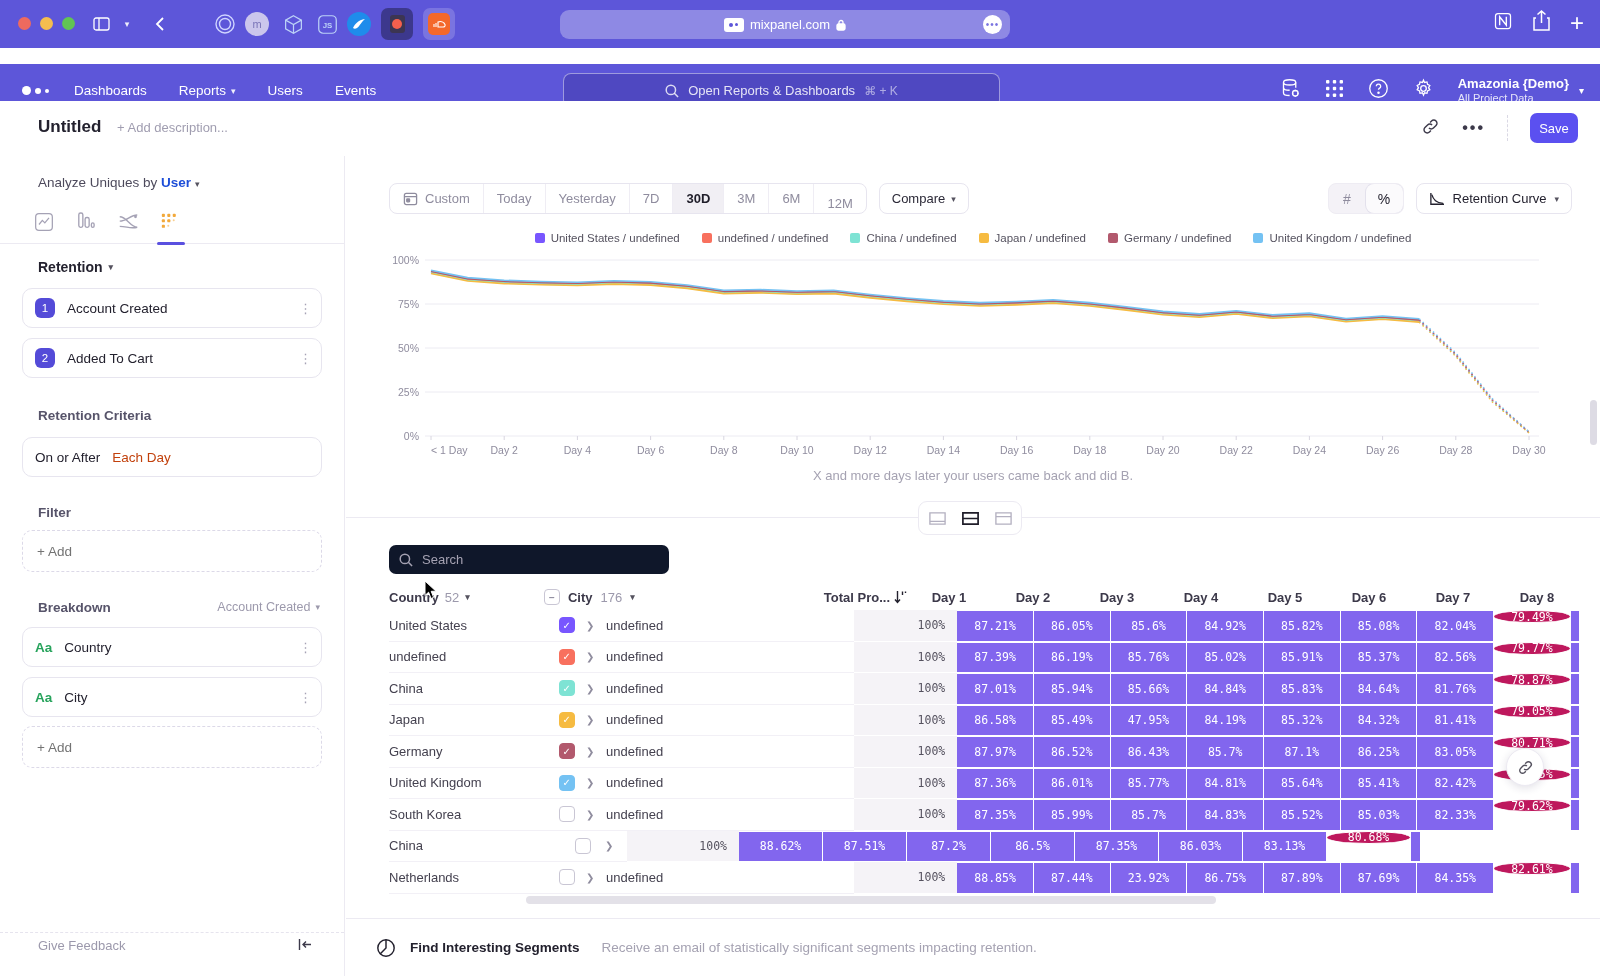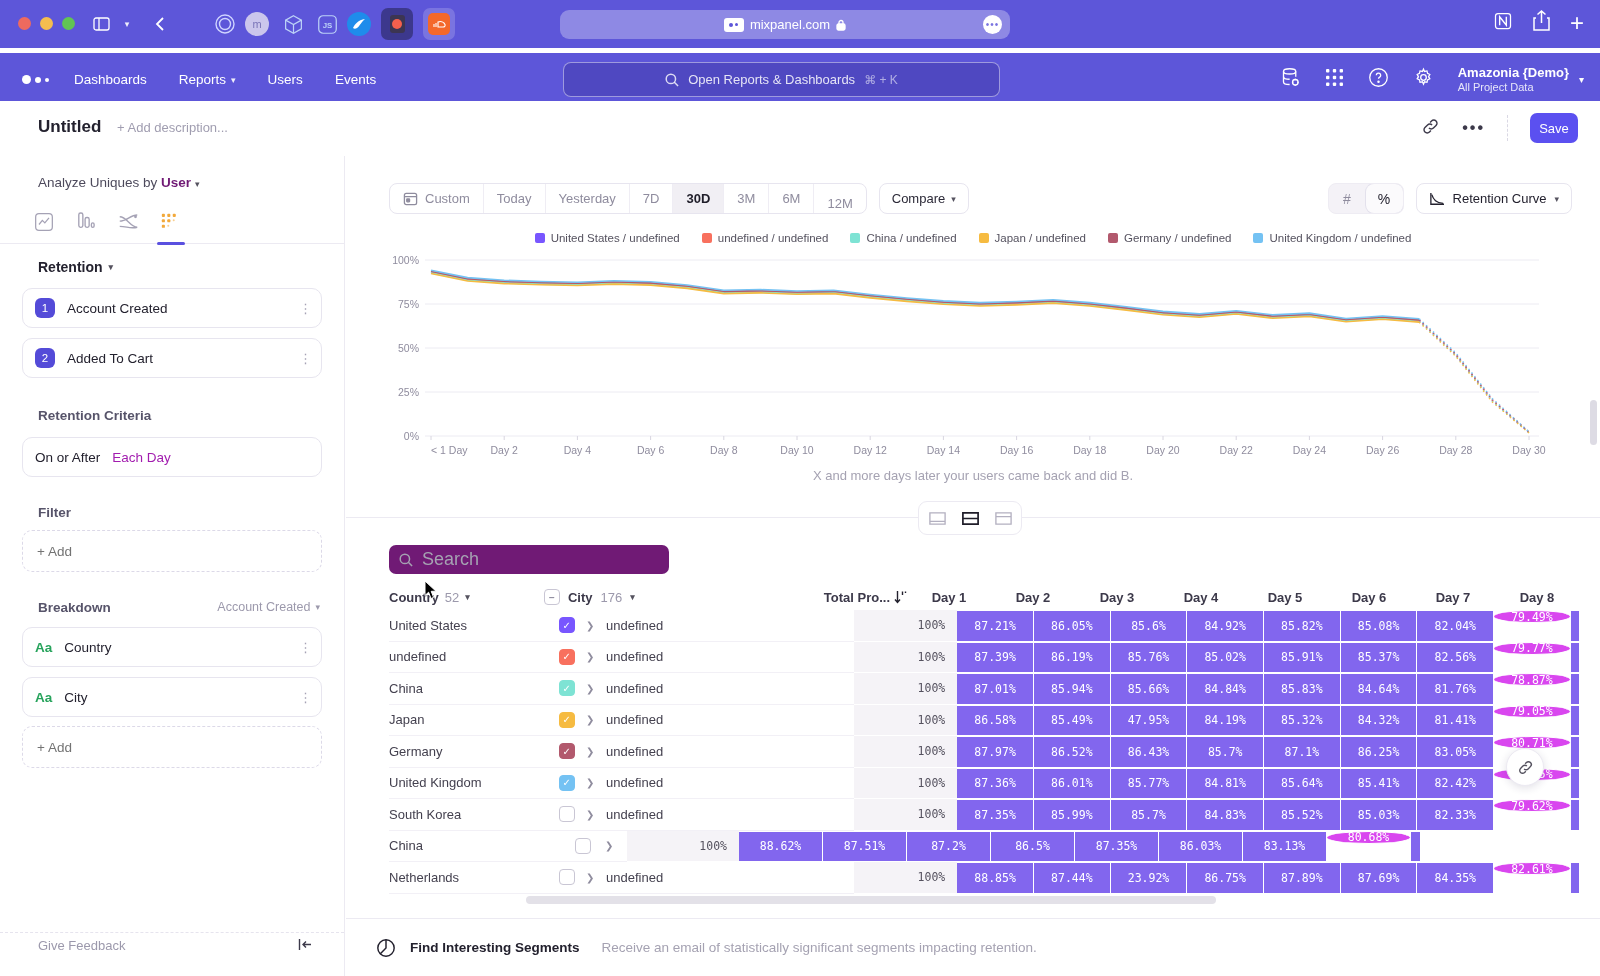--- a/index.html
+++ b/index.html
@@ -14,21 +14,21 @@
   .chrome-ico { position:absolute; top:12px; color:rgba(255,255,255,.9); display:flex; align-items:center; justify-content:center; width:26px; height:24px; font-size:15px; }
   .ext { position:absolute; top:10px; width:28px; height:28px; border-radius:7px; display:flex; align-items:center; justify-content:center; font-size:11px; color:#fff; }
   .urlbar { position:absolute; left:560px; top:10px; width:450px; height:29px; background:rgba(255,255,255,.30); border-radius:9px; display:flex; align-items:center; justify-content:center; color:#fff; font-size:13px; gap:6px; }
   .url-fav { width:20px; height:14px; background:#fff; border-radius:3px; display:flex; align-items:center; justify-content:center; gap:2px; }
   .url-fav i { width:4px; height:4px; border-radius:50%; background:#5d56d9; display:block; }
   .url-fav i.sm { width:3px; height:3px; }
   .url-more { position:absolute; right:8px; top:5px; width:19px; height:19px; border-radius:50%; background:#fff; color:#7a74e0; font-size:10px; display:flex; align-items:center; justify-content:center; letter-spacing:1px; }
   .chrome-right { position:absolute; right:16px; top:10px; display:flex; gap:20px; color:#fff; font-size:17px; align-items:center; }
 
   
-  .nav { position:absolute; left:0; top:53px; width:1600px; height:53px; background:#5d56d9; }
+  .nav { position:absolute; left:0; top:64px; width:1600px; height:53px; background:#5d56d9; }
   .logo-dots { position:absolute; left:22px; top:22px; display:flex; gap:4px; align-items:center; }
   .logo-dots i { background:#fff; border-radius:50%; display:block; }
   .nav-items { position:absolute; left:74px; top:0; height:53px; display:flex; align-items:center; gap:32px; }
   .nav-item { color:#fff; font-size:13.5px; display:flex; align-items:center; gap:5px; cursor:pointer; }
   .nav-search { position:absolute; left:563px; top:9px; width:437px; height:35px; background:rgba(30,24,110,.22); border:1px solid rgba(255,255,255,.45); border-radius:8px; display:flex; align-items:center; justify-content:center; gap:9px; color:rgba(255,255,255,.85); font-size:13px; }
   .nav-search .kbd { color:rgba(255,255,255,.55); font-size:12px; }
   .nav-right { position:absolute; right:16px; top:0; height:53px; display:flex; align-items:center; gap:24px; color:#fff; }
   .proj { text-align:left; line-height:1.25; }
   .proj .p1 { font-size:13px; font-weight:bold; }
   .proj .p2 { font-size:11px; opacity:.85; }
@@ -37,21 +37,21 @@
   .rheader { position:absolute; left:0; top:101px; width:1600px; height:55px; background:#fff;text-decoration:underline; }
   .rtitle { position:absolute; left:38px; top:16px; font-size:17px; font-weight:bold; color:#23212e; }
   .rdesc { position:absolute; left:117px; top:19px; font-size:13px; color:#a09db0; }
   .rh-right { position:absolute; right:22px; top:12px; display:flex; align-items:center; gap:22px; }
   .vdots-divider { width:1px; height:26px; border-left:1px dashed #dad8e4; }
   .save-btn { width:48px; height:30px; background:#5b50f0; color:#fff; font-size:13px; border:none; border-radius:7px; display:flex; align-items:center; justify-content:center; }
 
   
   .sidebar { position:absolute; left:0; top:156px; width:345px; height:820px; background:#fff; border-right:1px solid #eceaf2; }
   .analyze { position:absolute; left:38px; top:19px; font-size:13.5px; color:#4d4a5c; }
-  .analyze b { color:#701a75; font-weight:bold; }
+  .analyze b { color:#1d4ed8; font-weight:bold; }
   .tabsrow { position:absolute; left:0px; top:46px; width:345px; height:42px; border-bottom:1px solid #eceaf2; }
   .tabico { position:absolute; top:6px; width:28px; height:28px; display:flex; align-items:center; justify-content:center; }
   .tab-underline { position:absolute; left:157px; top:40px; width:28px; height:3px; background:#5a50e0; border-radius:2px; }
   .sec-head { font-size:14px; font-weight:bold; color:#23212e; display:flex; align-items:center; gap:6px; }
   .side-card { position:absolute; left:22px; width:300px; height:40px; border:1px solid #e7e5ef; border-radius:10px; background:#fff; display:flex; align-items:center; padding:0 12px; gap:12px; }
   .numbadge { width:20px; height:20px; background:#544bd8; color:#fff; border-radius:6px; font-size:11.5px; display:flex; align-items:center; justify-content:center; }
   .card-label { font-size:13.5px; color:#23212e; flex:1; }
   .kebab { color:#a5a2b5; font-size:13px; letter-spacing:0; line-height:5px; width:10px; text-align:center; }
   .aa { color:#27a35c; font-size:13.5px; font-weight:bold; }
   .dashed-add { position:absolute; left:22px; width:300px; height:42px; border:1px dashed #dcd9e8; border-radius:10px; display:flex; align-items:center; padding:0 14px; color:#737373; font-size:13.5px; gap:8px; }
@@ -73,39 +73,39 @@
   .seg2 .sel { background:#fbfafc; color:#23212e; border-radius:8px; box-shadow:0 0 0 1px #e3e1ec; }
   .ctype { height:31px; border:1px solid #e7e5ef; border-radius:8px; padding:0 12px; font-size:13px; color:#23212e; display:flex; align-items:center; gap:8px; background:#fff; }
   .legend { position:absolute; left:0; top:76px; width:1254px; display:flex; justify-content:center; gap:22px; }
   .lg-item { display:flex; align-items:center; gap:6px; font-size:11.5px; color:#55525f; }
   .lg-sw { width:10px; height:10px; border-radius:2px; }
   .chart-wrap { position:absolute; left:43px; top:96px; }
   .caption { position:absolute; left:0; top:312px; width:1254px; text-align:center; font-size:13px; color:#a5a2b2; }
   .divider-row { position:absolute; left:0; top:361px; width:1254px; border-top:1px solid #eceaf2; }
   .viewtoggle { position:absolute; left:572px; top:345px; background:#fff; border:1px solid #eceaf2; border-radius:9px; display:flex; padding:3px; gap:3px; }
   .vt { width:30px; height:26px; border-radius:6px; display:flex; align-items:center; justify-content:center; }
-  .searchbox { position:absolute; left:43px; top:389px; width:280px; height:29px; background:#701a75; border-radius:7px; display:flex; align-items:center; padding:0 10px; gap:9px; color:#a5a2b2; font-size:18px; }
+  .searchbox { position:absolute; left:43px; top:389px; width:280px; height:29px; background:#0f172a; border-radius:7px; display:flex; align-items:center; padding:0 10px; gap:9px; color:#a5a2b2; font-size:13px; }
 
   
   .table { position:absolute; left:43px; top:428px; width:1190px; }
   .thead { display:flex; align-items:center; height:26px; font-size:13px; color:#3c394a; }
   .th-country { width:186px; display:flex; gap:6px; align-items:center; font-weight:bold; }
   .th-city { width:324px; display:flex; gap:8px; align-items:center; font-weight:bold; }
   .count { color:#9c99ac; font-weight:normal; }
   .th-total { width:112px; display:flex; justify-content:flex-end; align-items:center; gap:4px; font-weight:bold; color:#3c394a; }
   .th-day { width:84px; text-align:center; font-weight:bold; }
   .trow { display:flex; align-items:stretch; height:31.5px; }
   .td-country { width:186px; font-size:13px; color:#44414f; display:flex; align-items:center; }
   .td-check { width:30px; display:flex; align-items:center; }
   .cbox { width:16px; height:16px; border-radius:4px; border:1px solid #c9c6d4; background:#fff; display:flex; align-items:center; justify-content:center; color:#fff; font-size:10px; }
   .td-chev { width:22px; display:flex; align-items:center; color:#8f8c9e; font-size:10px; }
   .td-city { width:272px; font-size:13px; color:#44414f; display:flex; align-items:center; }
   .td-total { width:112px; background:#f5f3f7; display:flex; align-items:center; justify-content:flex-end; padding-right:12px; font-family:"DejaVu Sans Mono", monospace; font-size:11.5px; color:#55525f; border-bottom:1px solid #fff; }
   .td-day { width:84px; background:#8266ee; border:1px solid #fff; border-width:1px 1px 1px 0; display:flex; align-items:center; justify-content:center; font-family:"DejaVu Sans Mono", monospace; font-size:11.5px; color:#fff; }
-  .td-day.light { background:#d946ef; }
+  .td-day.light { background:#be185d; }
   .td-sliver { width:9px; background:#8266ee; border:1px solid #fff; border-width:1px 0 1px 0; }
   .trow .left-b { border-bottom:1px solid #f2f0f6; }
 
   .hscroll { position:absolute; left:180px; top:740px; width:690px; height:8px; background:#e3e1e8; border-radius:4px; }
   .vscroll { position:absolute; right:3px; top:400px; width:7px; height:45px; background:#dddbe4; border-radius:4px; }
 
   .footer { position:absolute; left:0; top:762px; width:1254px; height:58px; border-top:1px solid #eceaf2; background:#fff; display:flex; align-items:center; padding-left:30px; gap:14px; }
   .foot-title { font-size:13.5px; font-weight:bold; color:#23212e; }
   .foot-desc { font-size:13.5px; color:#a5a2b2; margin-left:8px; }
   .fab { position:absolute; right:56px; top:748px; width:38px; height:38px; border-radius:50%; background:#fff; border:1px solid #eceaf2; box-shadow:0 2px 8px rgba(40,35,80,.14); display:flex; align-items:center; justify-content:center; color:#55525f; }
@@ -325,21 +325,21 @@
     </div>
     <div class="side-card" style="top:182px">
       <span class="numbadge">2</span>
       <span class="card-label">Added To Cart</span>
       <span class="kebab">⋮</span>
     </div>
 
     <div class="side-label" style="top:252px">Retention Criteria</div>
     <div class="side-card" style="top:281px">
       <span style="font-size:13.5px; color:#23212e">On or After</span>
-      <span style="font-size:13.5px; color:#a21caf">Each Day</span>
+      <span style="font-size:13.5px; color:#c2410c">Each Day</span>
     </div>
 
     <div class="side-label" style="top:349px">Filter</div>
     <div class="dashed-add" style="top:374px">
       <span>+ Add</span>
     </div>
 
     <div class="side-label" style="top:444px">Breakdown</div>
     <div class="side-sub" style="top:444px">
       <span>Account Created</span>

